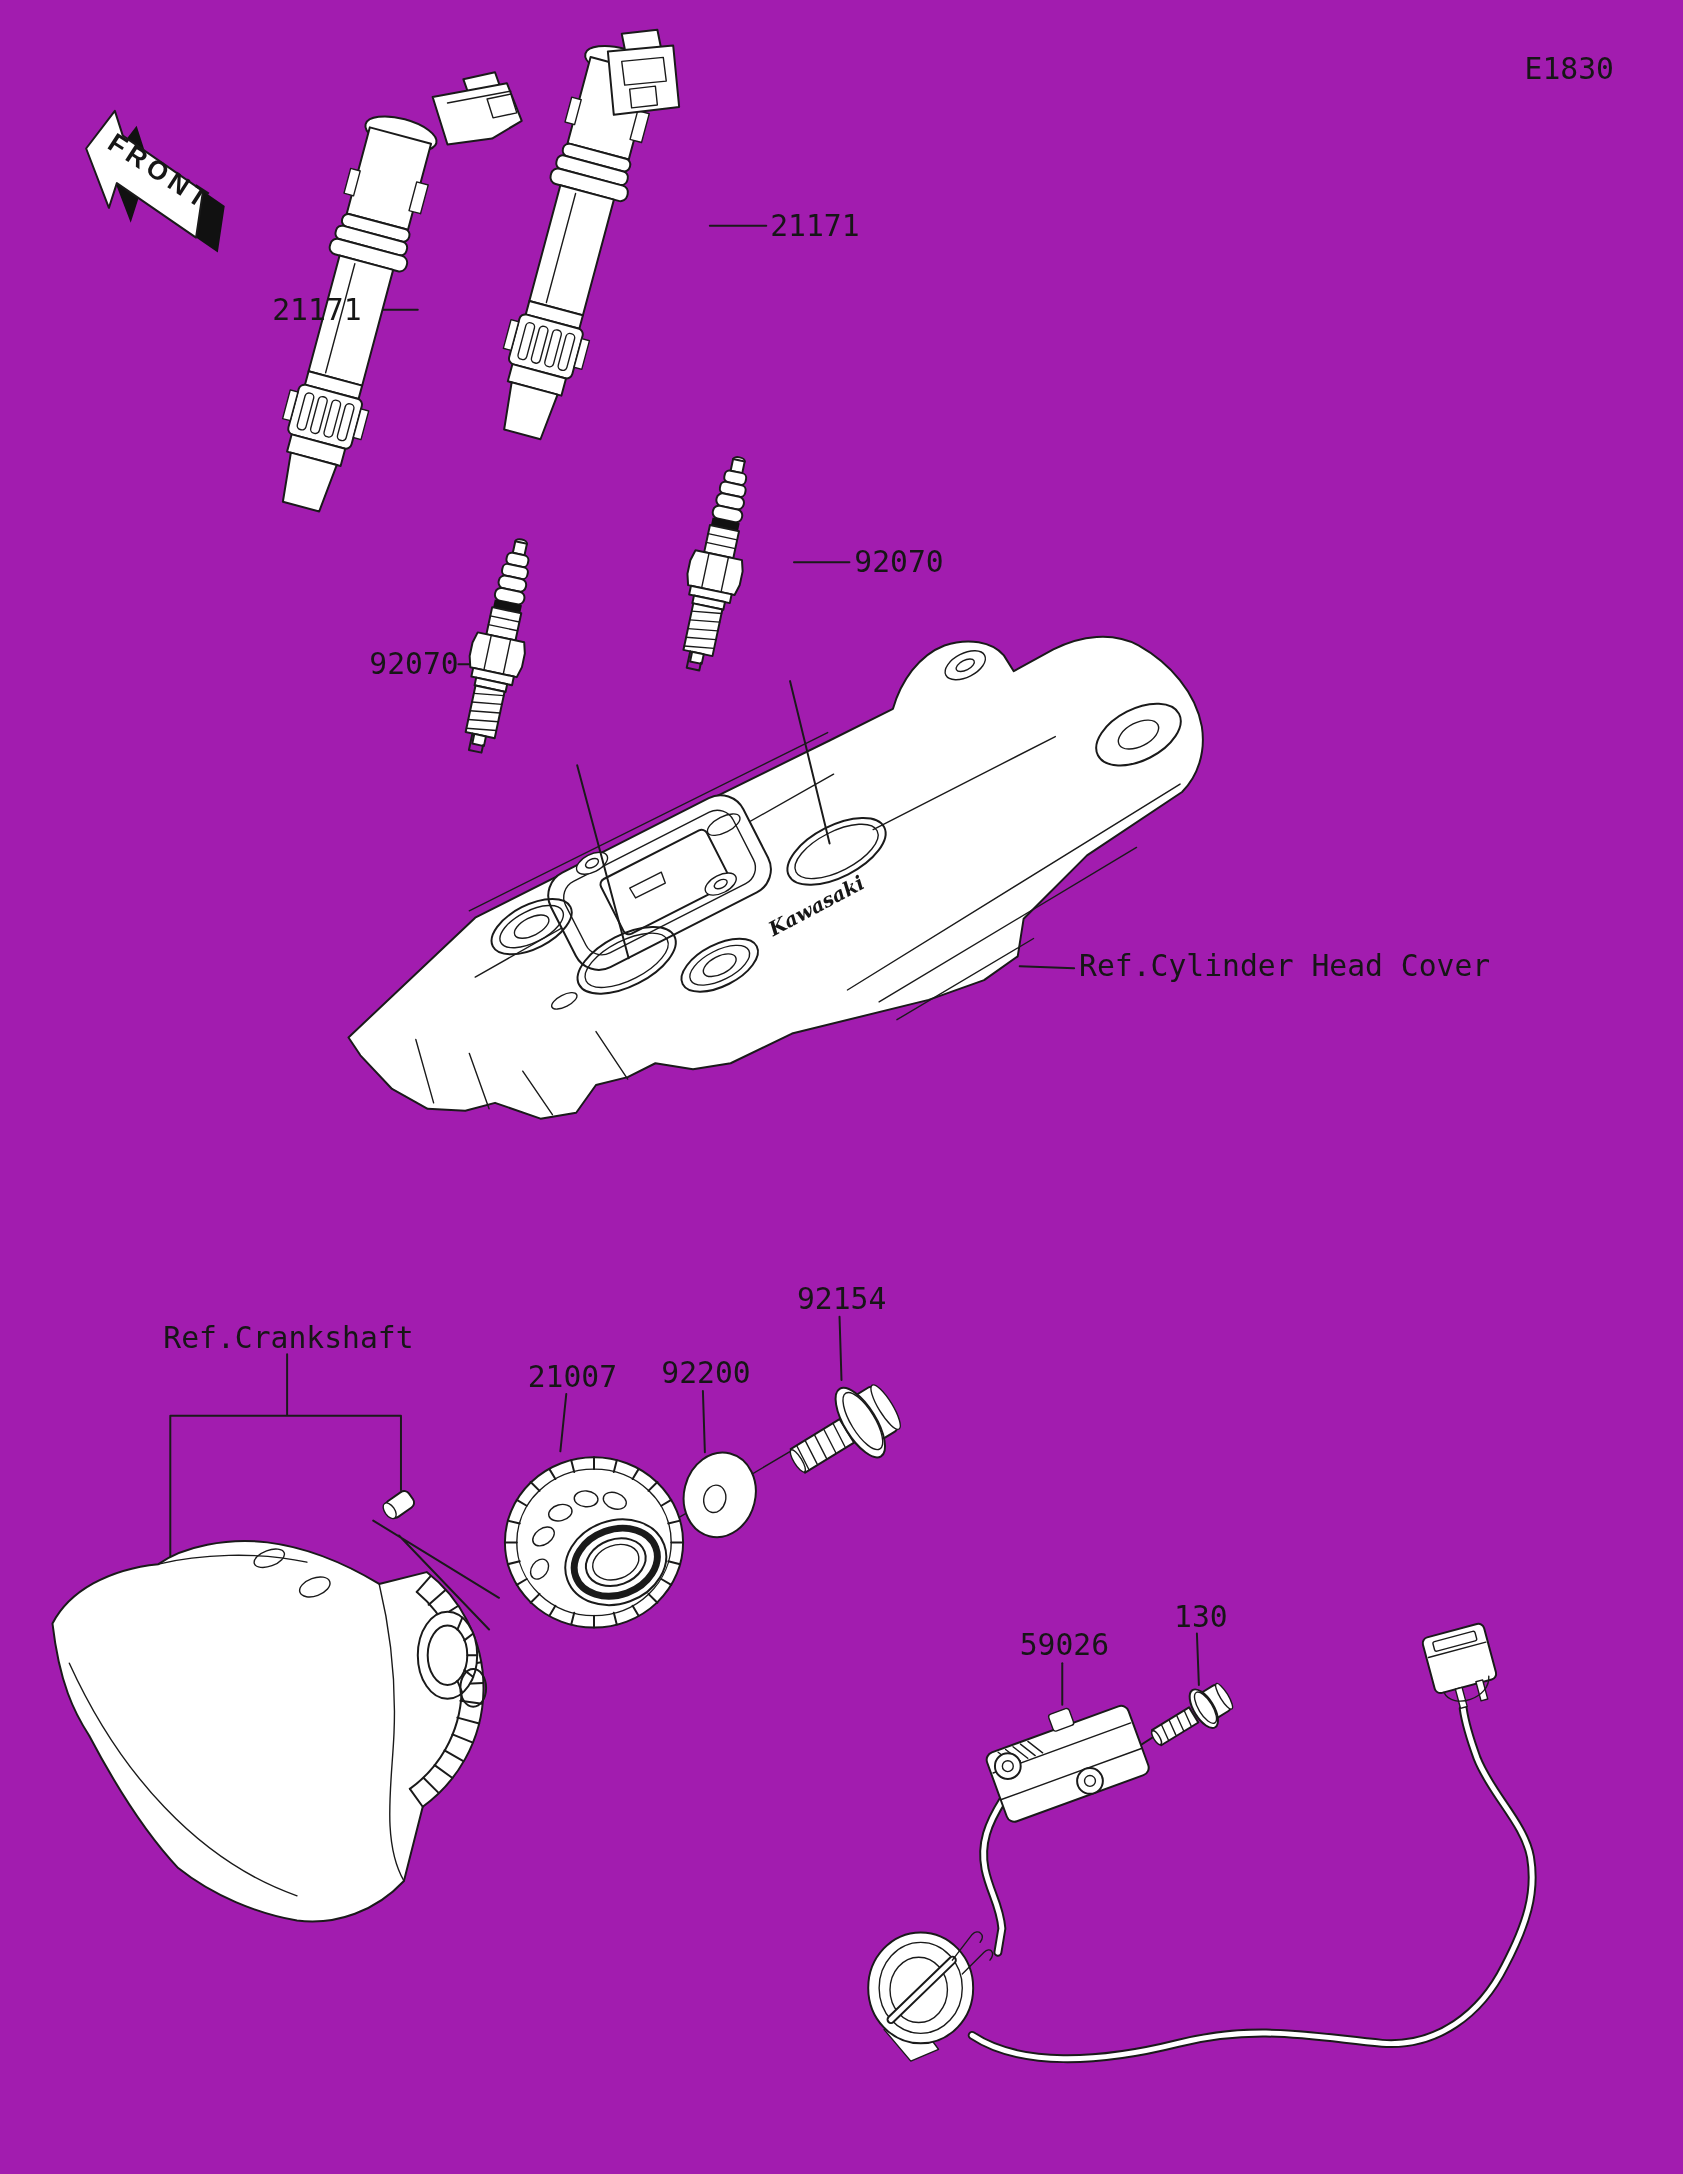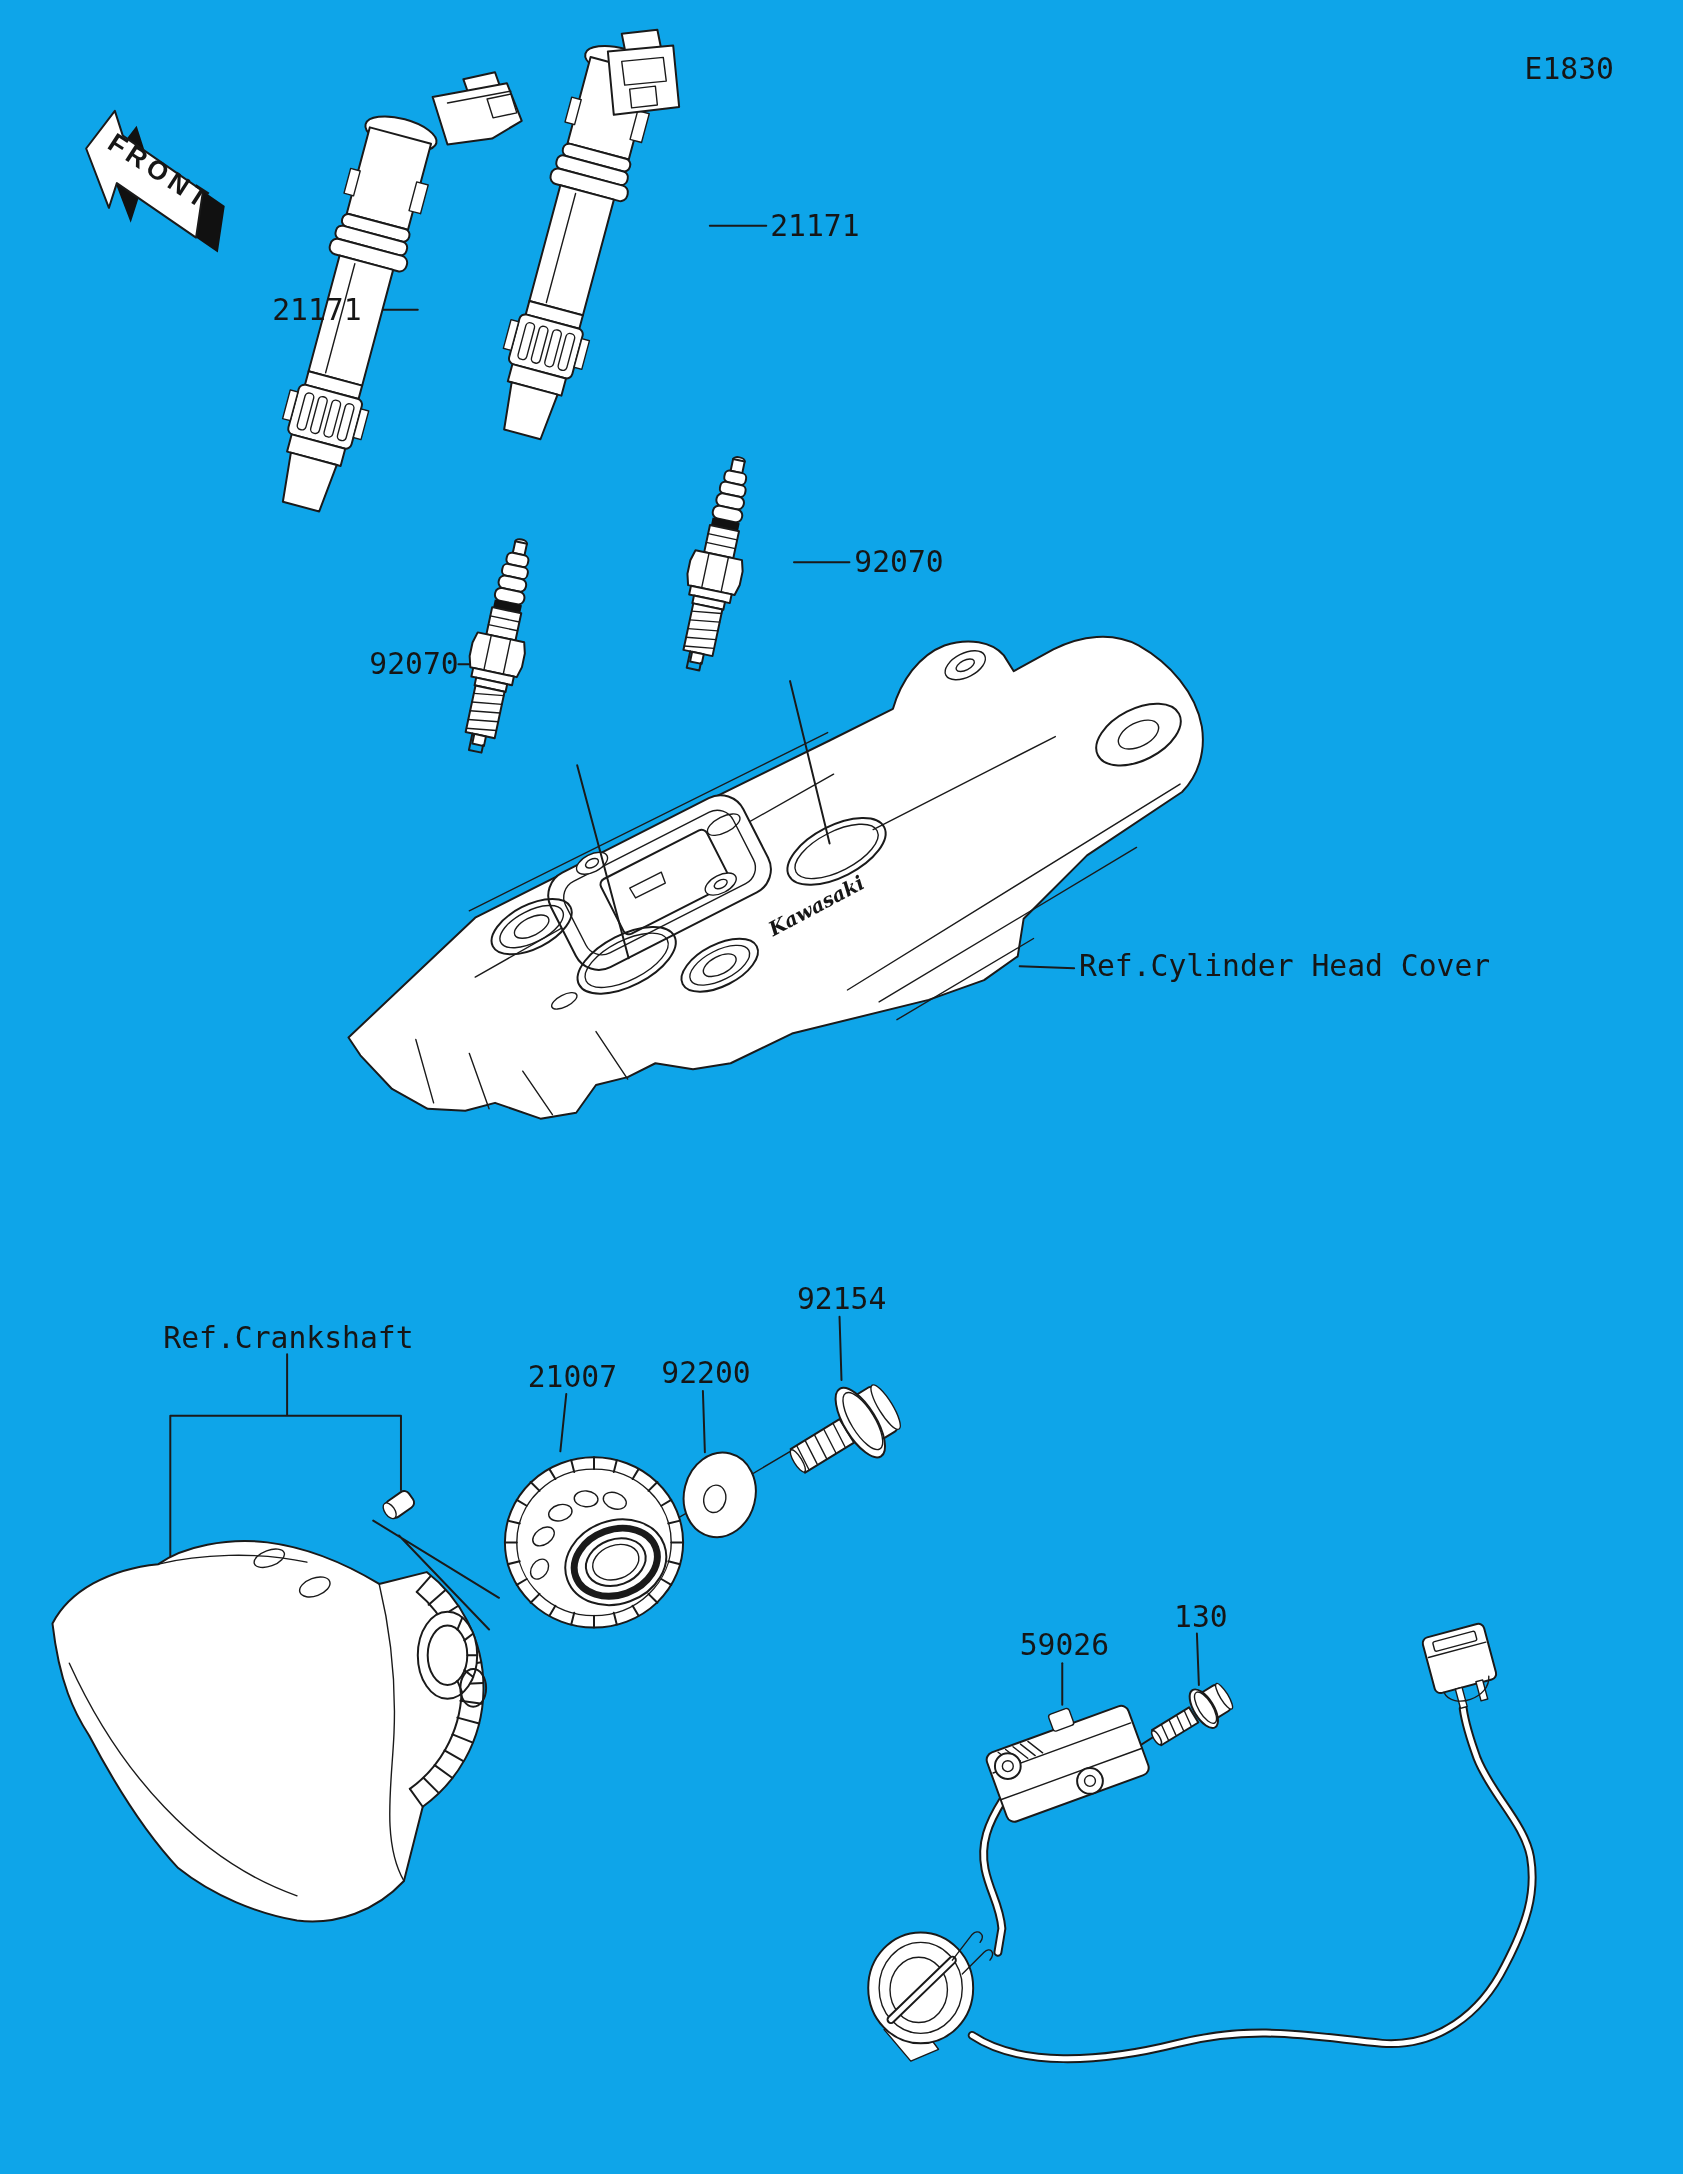--- a/index.html
+++ b/index.html
@@ -1,16 +1,16 @@
 <!DOCTYPE html>
 <html><head>
 <meta charset="utf-8">
 <style>
   html,body{margin:0;padding:0;background:#e8e8e8;}
-  .canvas{position:relative;width:1683px;height:2174px;background:#0ea5e9;overflow:hidden;}
+  .canvas{position:relative;width:1683px;height:2174px;background:#a21caf;overflow:hidden;}
   svg{display:block}
   svg *{fill:none;stroke:#1a1a1a;stroke-width:2;stroke-linecap:round;stroke-linejoin:round;}
   svg .f{fill:#ffffff;}
   svg .k{fill:#111111;stroke:none;}
   svg .thin{stroke-width:1.4;}
   svg .heavy{stroke-width:7;}
   svg .wire{stroke-width:9;}
   svg .wirecore{stroke:#ffffff;stroke-width:5;}
   svg text{stroke:none;fill:#161616;font-family:"DejaVu Sans Mono",monospace;}
   svg text.lbl{font-size:30px;}

